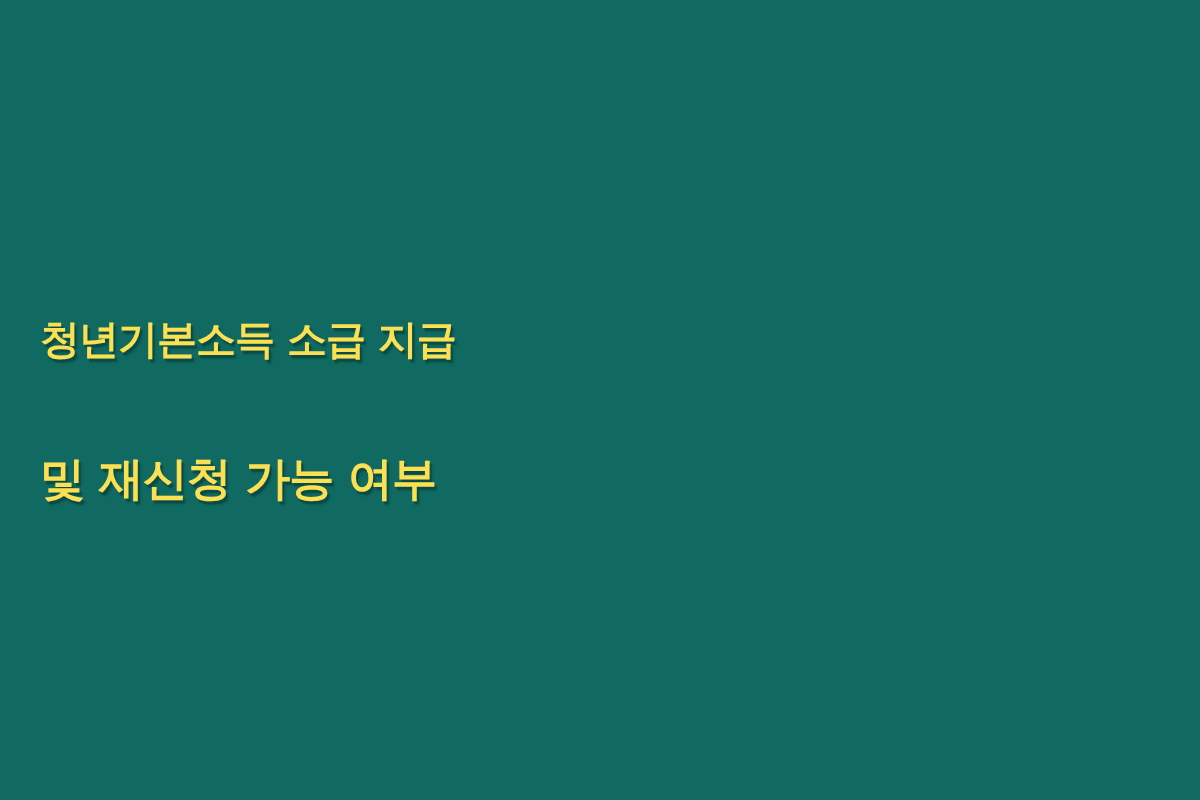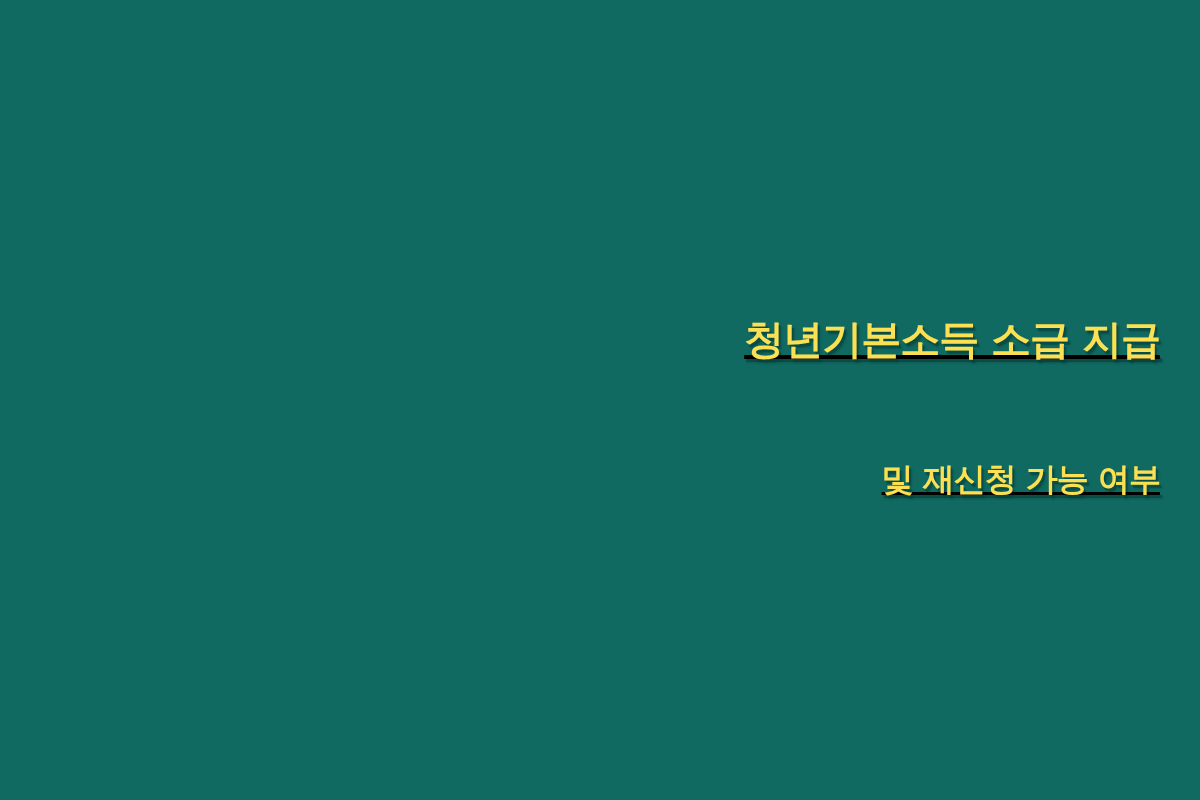--- a/index.html
+++ b/index.html
@@ -25,25 +25,24 @@
     display: flex;
     align-items: center;
     justify-content: center;
     overflow: hidden;
   }
 
   
   .headline {
     position: relative;
     width: 100%;
-    text-align: right;
+    text-align: left;
     padding: 0 40px;
     
     transform: translateY(9px);
-    text-decoration: underline;
   }
 
   .headline-line {
     display: block;
     color: #fae052;
     font-family: "DejaVu Sans", "Liberation Sans", sans-serif;
     font-weight: 700;
     font-size: 112px;
     line-height: 140px;
     letter-spacing: -1px;
@@ -60,17 +59,17 @@
 </style>
 </head>
 <body>
 
 <div class="banner" style="background-color: rgb(16, 106, 98);">
 
   <div class="headline">
 
     <span class="headline-line headline-line--first" style="color: rgb(250, 224, 82); font-size: 40px;">청년기본소득 소급 지급</span>
 
-    <span class="headline-line headline-line--second" style="color: rgb(250, 224, 82); font-size: 32px;">및 재신청 가능 여부</span>
+    <span class="headline-line headline-line--second" style="color: rgb(250, 224, 82); font-size: 45px;">및 재신청 가능 여부</span>
 
   </div>
 
 </div>
 
 </body></html>

